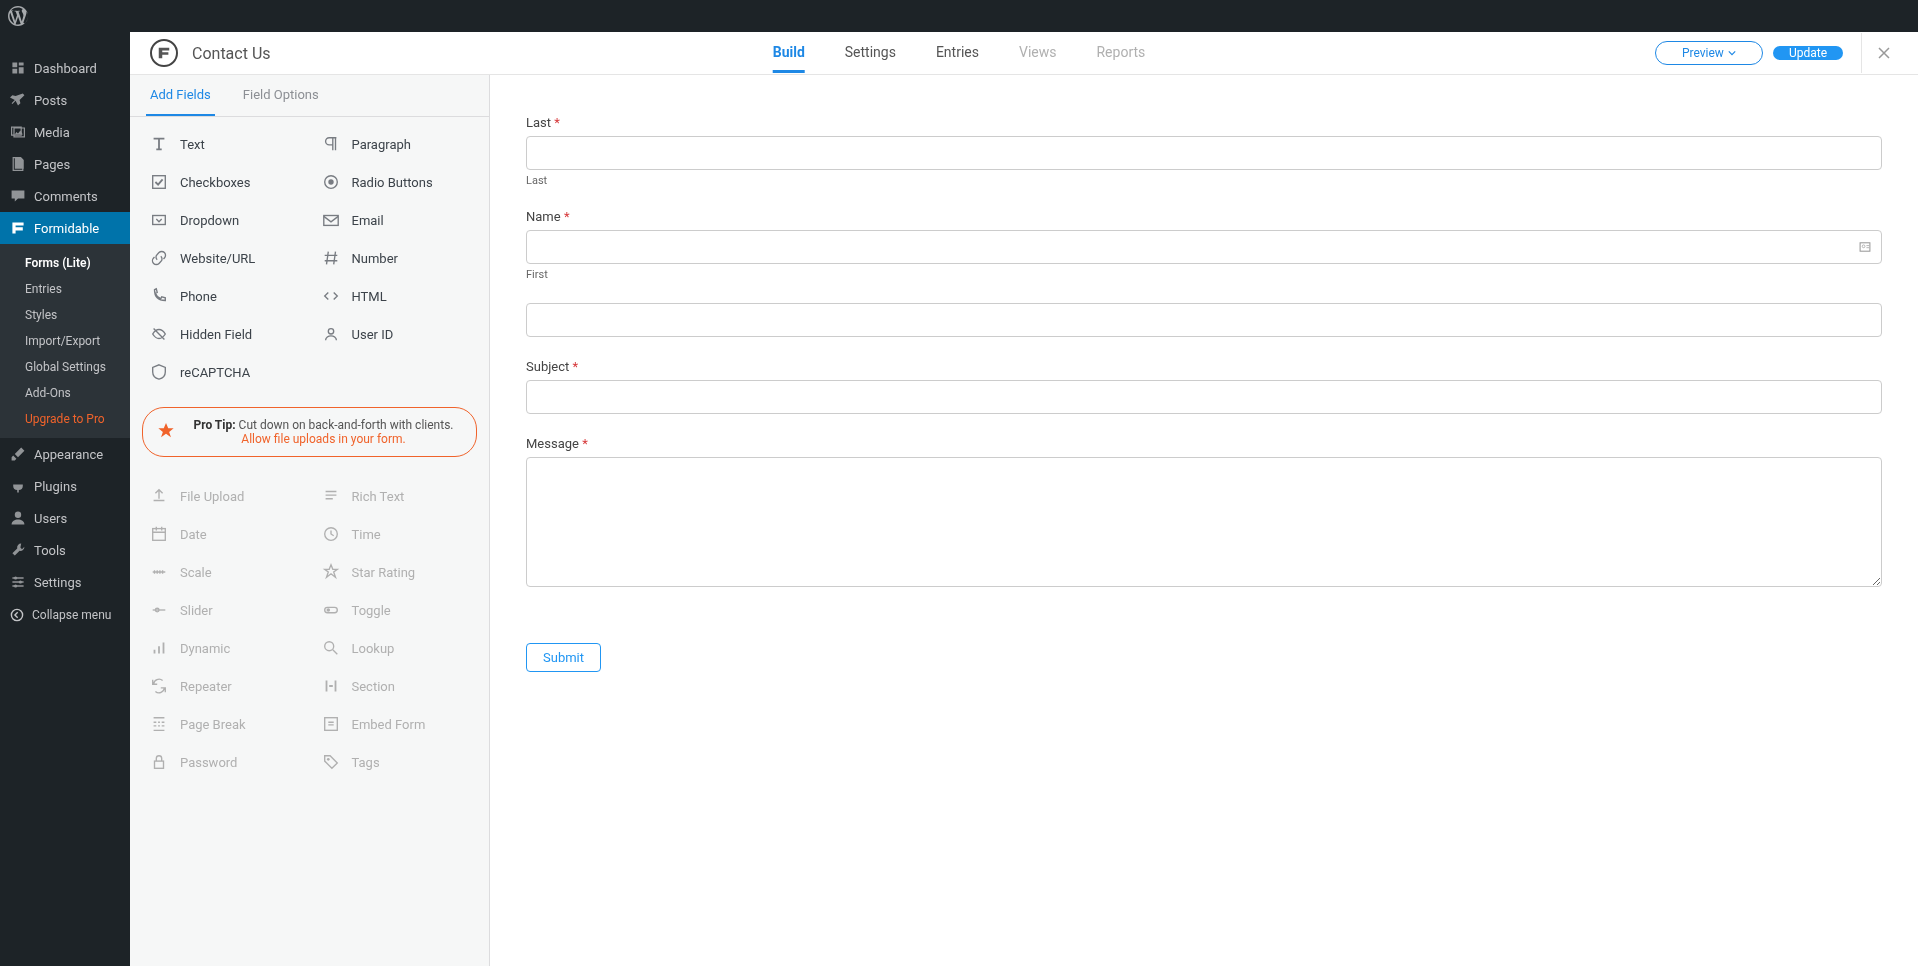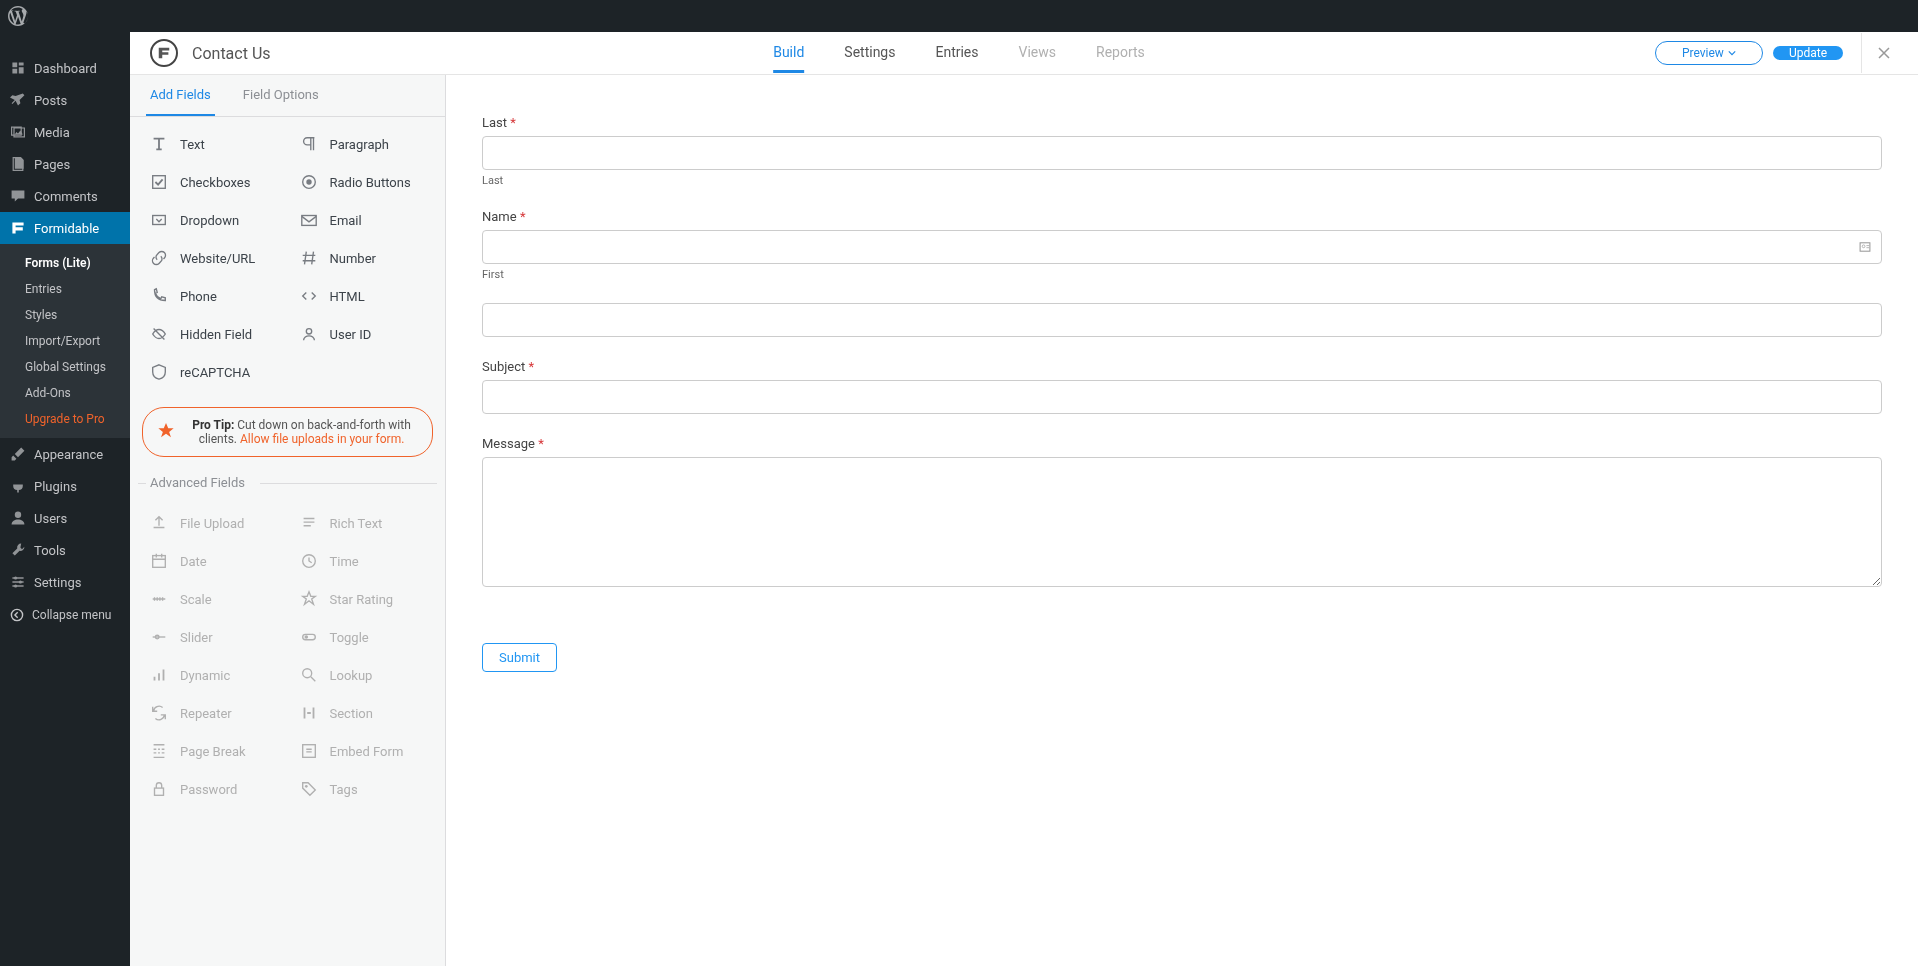--- a/index.html
+++ b/index.html
@@ -26,32 +26,32 @@
 
 .main { flex: 1; display: flex; flex-direction: column; padding-top: 32px; background: #fff; }
 
 
 .top-toolbar { height: 43px; border-bottom: 1px solid #e5e5e5; display: flex; align-items: center; padding: 0 20px; background: #fff; }
 .tb-left { display: flex; align-items: center; gap: 14px; }
 .frm-logo { width: 28px; height: 28px; border: 2px solid #444; border-radius: 50%; display: flex; align-items: center; justify-content: center; color: #555; }
 .form-title { font-size: 16px; color: #555; font-weight: 400; }
 .tb-tabs { display: flex; gap: 40px; margin-left: auto; margin-right: auto; position: absolute; left: 50%; transform: translateX(-50%); }
 .tb-tab { color: #555; font-size: 14px; padding: 10px 0; cursor: pointer; }
-.tb-tab.active { color: #1e88e5; border-bottom: 3px solid #1e88e5; font-weight: 400; }
+.tb-tab.active { color: #1e88e5; border-bottom: 3px solid #1e88e5; font-weight: 700; }
 .tb-tab.disabled { color: #b0b0b0; }
 .tb-right { display: flex; align-items: center; gap: 10px; margin-left: auto; }
 .btn-preview { border: 1px solid #1e88e5; color: #1e88e5; background: #fff; border-radius: 14px; padding: 4px 26px; font-size: 12px; cursor: pointer; display: flex; align-items: center; gap: 4px; }
 .btn-update { background: #2196f3; color: #fff; border: none; border-radius: 14px; padding: 0 16px; font-size: 12px; cursor: pointer; }
 .btn-close { background: none; border: none; color: #999; font-size: 20px; cursor: pointer; padding: 0 6px; margin-left: 8px; border-left: 1px solid #e5e5e5; height: 40px; display:flex; align-items:center; padding-left: 14px;}
 
 
 .builder-body { flex: 1; display: flex; overflow: hidden; }
 
 
-.field-panel { width: 316px; background: #f6f7f7; border-right: 1px solid #dcdcde; display: flex; flex-direction: column; overflow: hidden; }
+.field-panel { width: 360px; background: #f6f7f7; border-right: 1px solid #dcdcde; display: flex; flex-direction: column; overflow: hidden; }
 .field-panel-scroll { overflow-y: auto; flex: 1; position: relative; }
 .field-panel-scroll::-webkit-scrollbar { width: 8px; }
 .field-panel-scroll::-webkit-scrollbar-thumb { background: #c3c4c7; border-radius: 4px; }
 .panel-tabs { display: flex; border-bottom: 1px solid #dcdcde; padding: 0 16px; background: #f6f7f7; }
 .panel-tab { padding: 12px 4px; margin-right: 24px; font-size: 13px; color: #8c8f94; cursor: pointer; }
 .panel-tab.active { color: #1e88e5; border-bottom: 2px solid #1e88e5; }
 .field-grid { display: grid; grid-template-columns: 1fr 1fr; padding: 8px; }
 .field-type { display: flex; align-items: center; gap: 12px; padding: 10px 12px; font-size: 13px; color: #3c434a; cursor: pointer; border-radius: 4px; }
 .field-type.disabled { color: #b0b0b0; cursor: default; }
 .field-type.disabled .field-icon { color: #b0b0b0; }
@@ -311,21 +311,20 @@
                 </svg>
                 <span>reCAPTCHA</span>
               </div>
             </div>
           <div class="tip-box">
             <svg class="tip-star" viewBox="0 0 20 20" fill="currentColor">
                 <path d="M10 1l2.5 6h6l-5 4 2 6-5.5-4-5.5 4 2-6-5-4h6z"></path>
               </svg>
             <strong>Pro Tip:</strong><span> Cut down on back-and-forth with clients. </span><span class="tip-link">Allow file uploads in your form.</span>
           </div>
-          <div class="section-divider">Advanced Fields</div>
           <div class="field-grid" id="advanced-fields">
               <div class="field-type disabled">
                 <svg class="field-icon" viewBox="0 0 20 20" fill="currentColor">
                   <path d="M10 3v10M6 7l4-4 4 4M4 15h12" fill="none" stroke="currentColor" stroke-width="1.5"></path>
                 </svg>
                 <span>File Upload</span>
               </div>
               <div class="field-type disabled">
                 <svg class="field-icon" viewBox="0 0 20 20" fill="currentColor">
                   <path d="M4 5h12M4 9h12M4 13h8" stroke="currentColor" stroke-width="1.5"></path>

